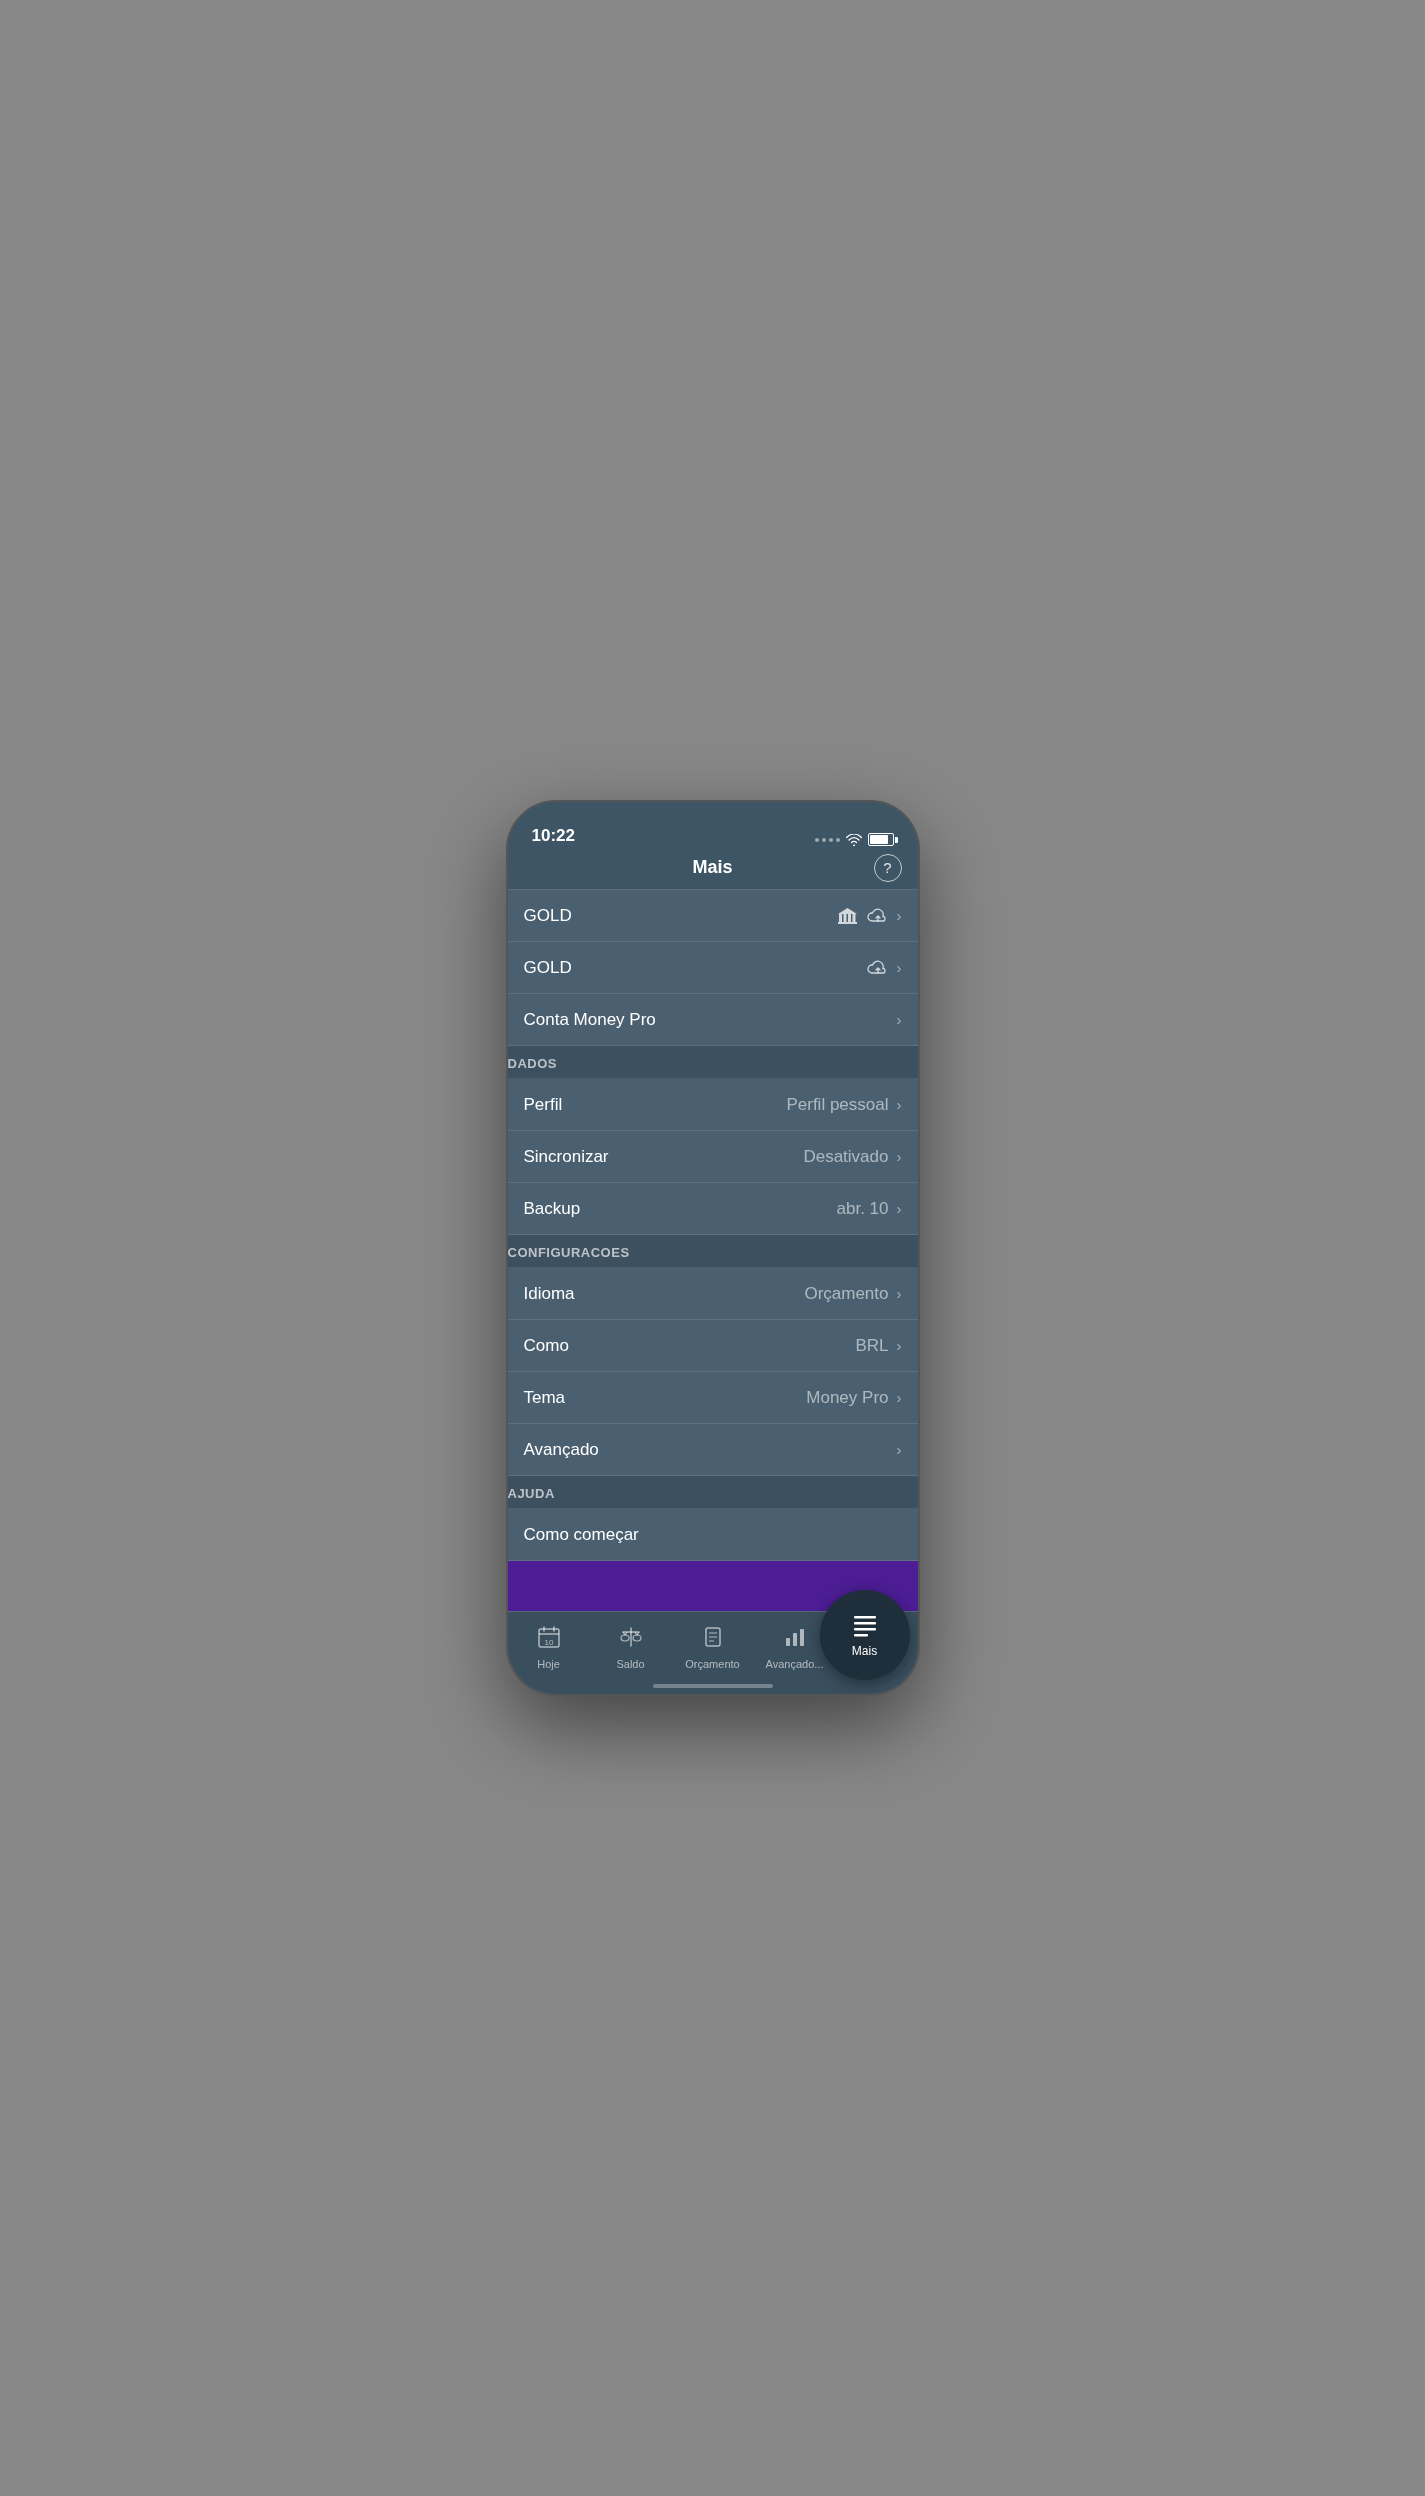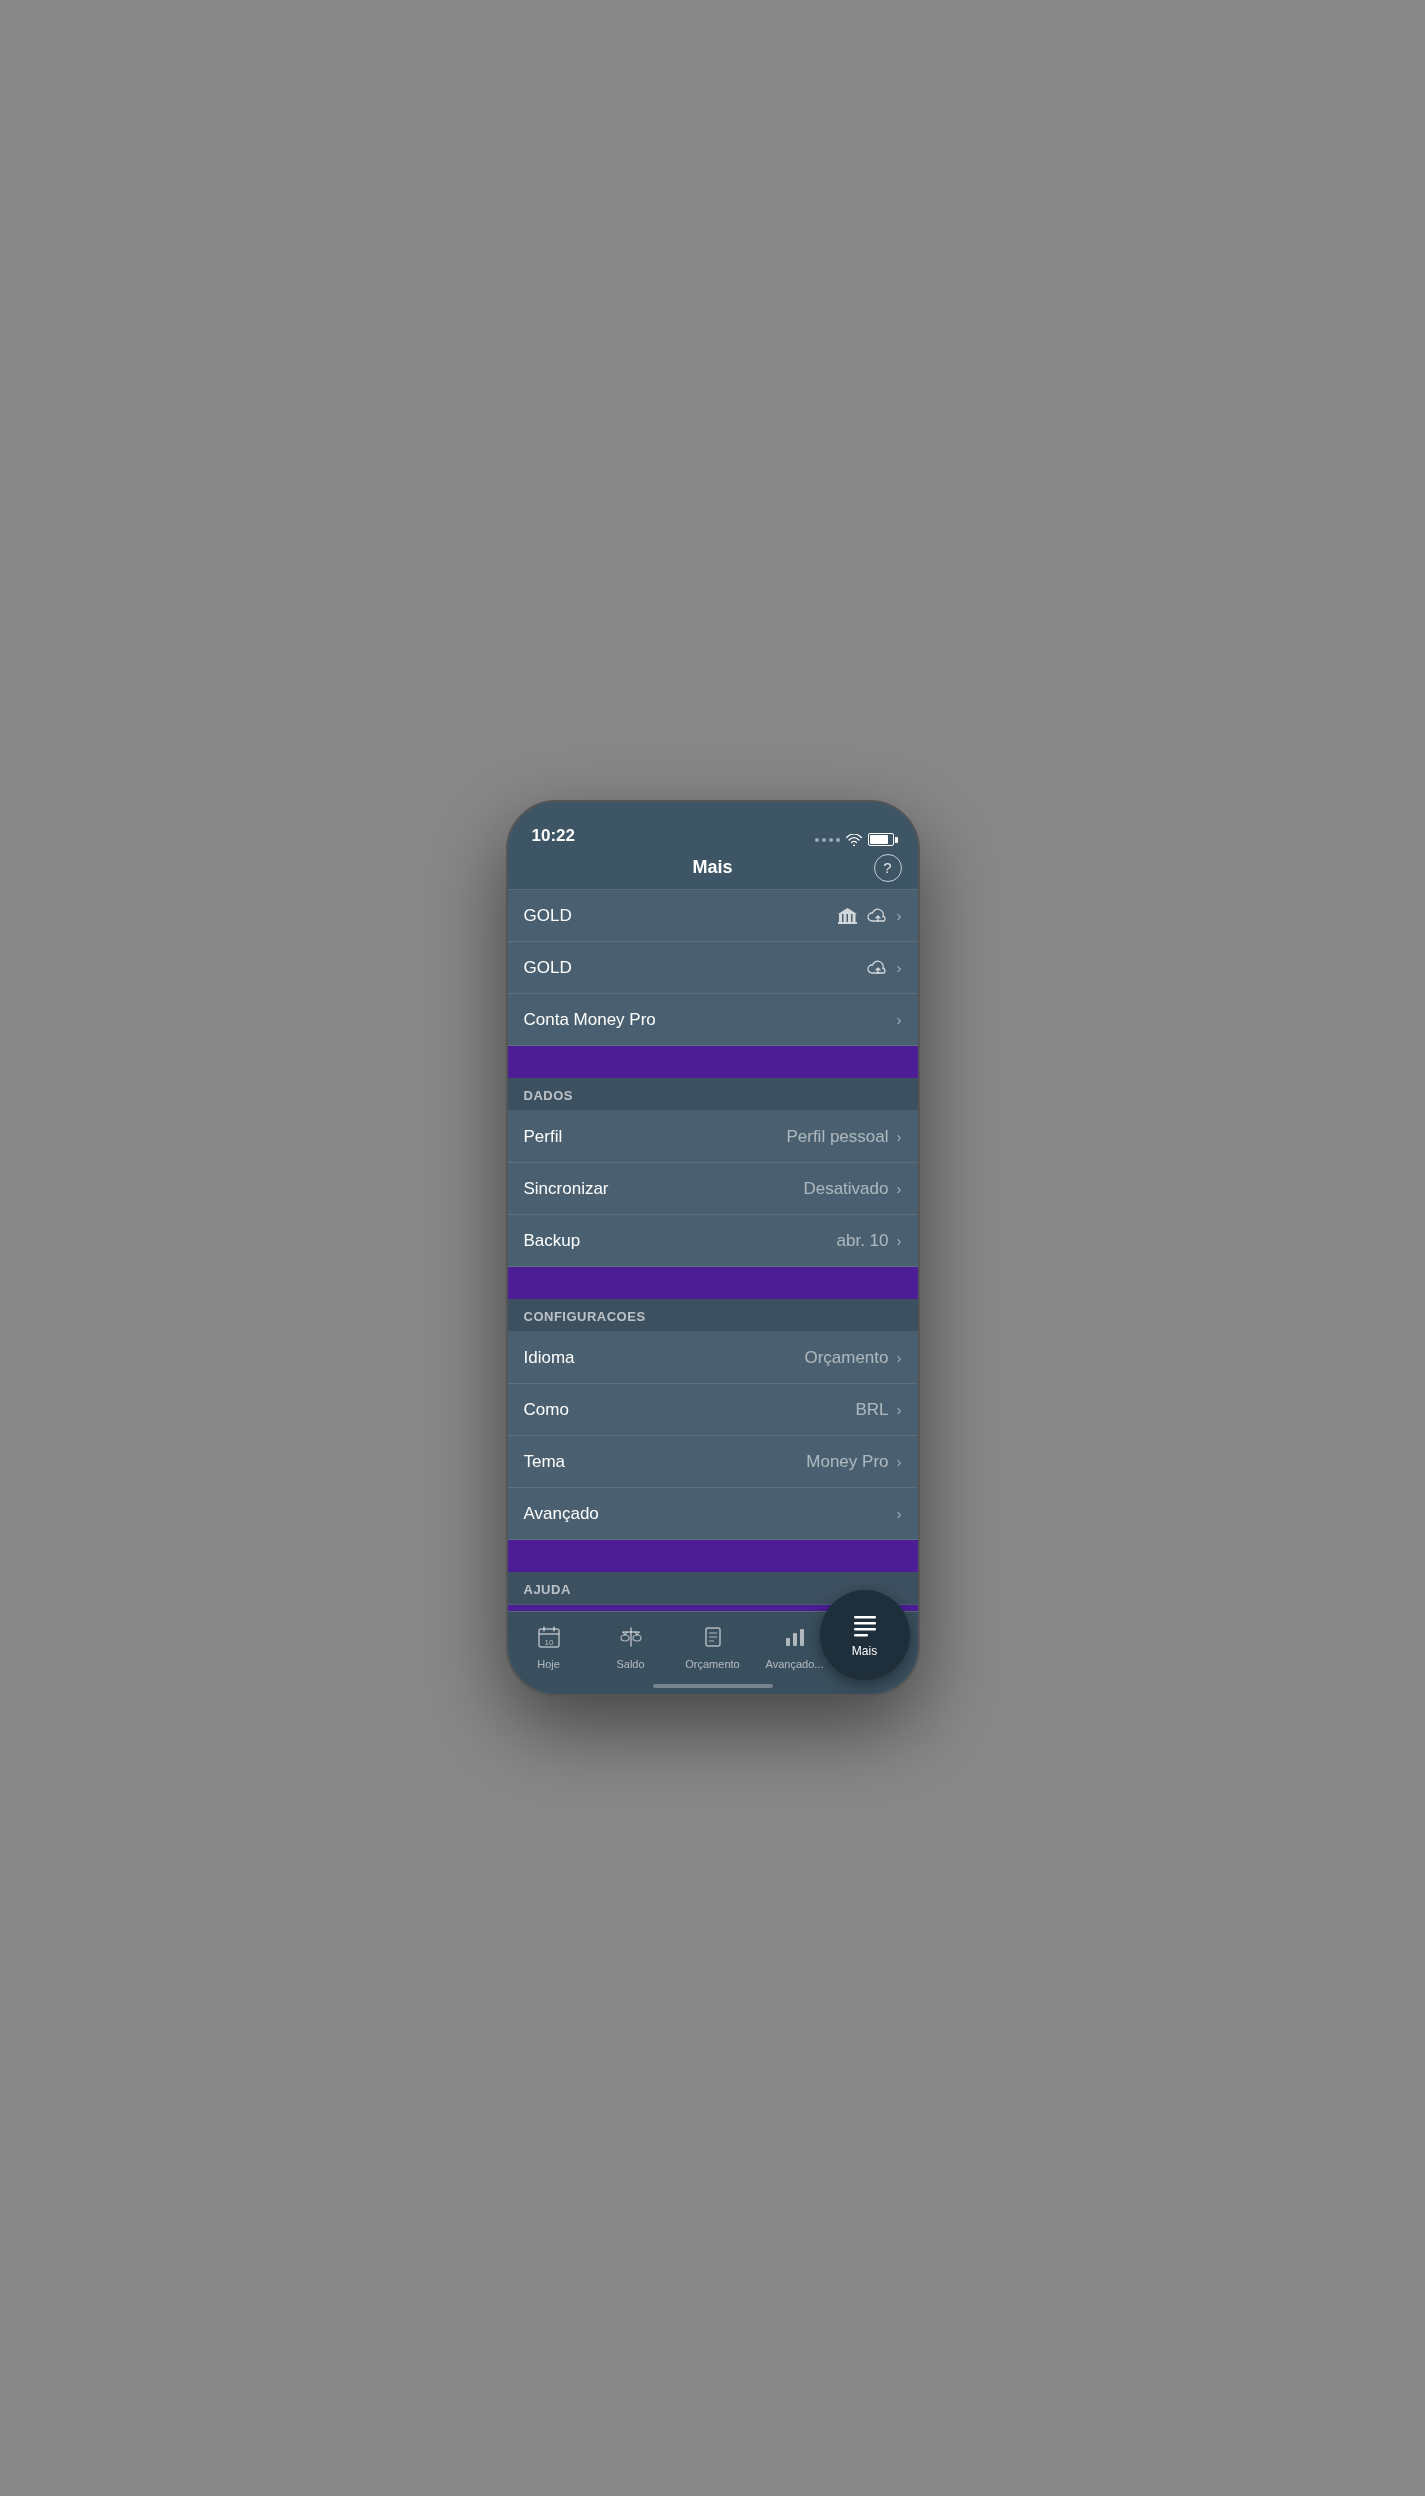--- a/index.html
+++ b/index.html
@@ -157,23 +157,22 @@
       font-size: 17px;
     }
 
     .chevron {
       color: rgba(255,255,255,0.5);
       font-size: 15px;
     }
 
     .section-header {
       background: #3d5060;
-      padding: 8px 16px 6px;
+      padding: 8px 0 6px;
       border-bottom: 1px solid rgba(255,255,255,0.08);
-      margin-top: 32px;
     }
 
     .section-header-text {
       color: rgba(255,255,255,0.65);
       font-size: 13px;
       font-weight: 600;
       letter-spacing: 0.5px;
       text-transform: uppercase;
     }
 
@@ -374,20 +373,25 @@
       <span class="menu-item-left">Avançado</span>
       <div class="menu-item-right">
         <span class="chevron">›</span>
       </div>
     </div>
 
     <div class="section-header">
       <span class="section-header-text">AJUDA</span>
     </div>
 
+    <div class="menu-item">
+      <span class="menu-item-left">Como começar</span>
+      <div class="menu-item-right">
+      </div>
+    </div>
 
   </div>
 
   <div class="tab-bar">
 
     <div class="tab-item">
       <svg width="26" height="26" viewBox="0 0 26 26" fill="none">
         <rect x="3" y="5" width="20" height="18" rx="2" stroke="rgba(255,255,255,0.6)" stroke-width="1.5" fill="none"></rect>
         <line x1="3" y1="10" x2="23" y2="10" stroke="rgba(255,255,255,0.6)" stroke-width="1.5"></line>
         <line x1="8" y1="3" x2="8" y2="7" stroke="rgba(255,255,255,0.6)" stroke-width="1.5" stroke-linecap="round"></line>

